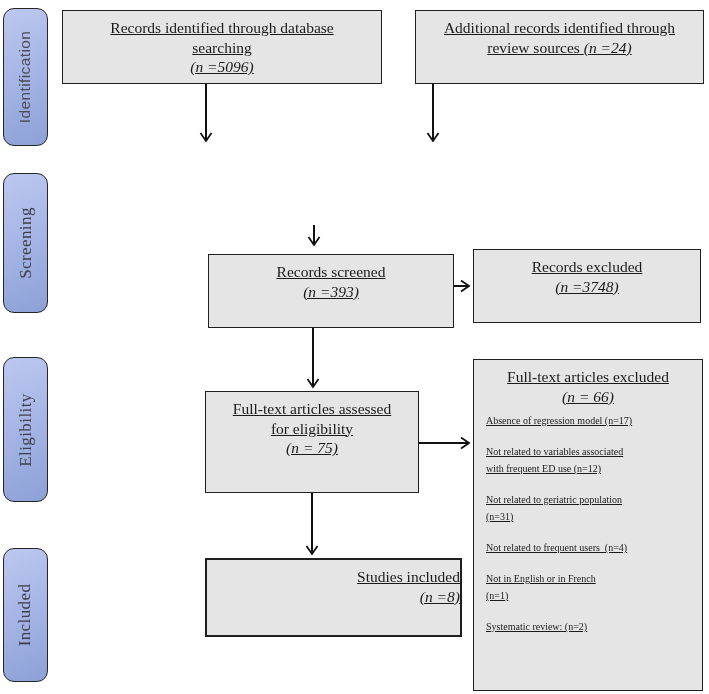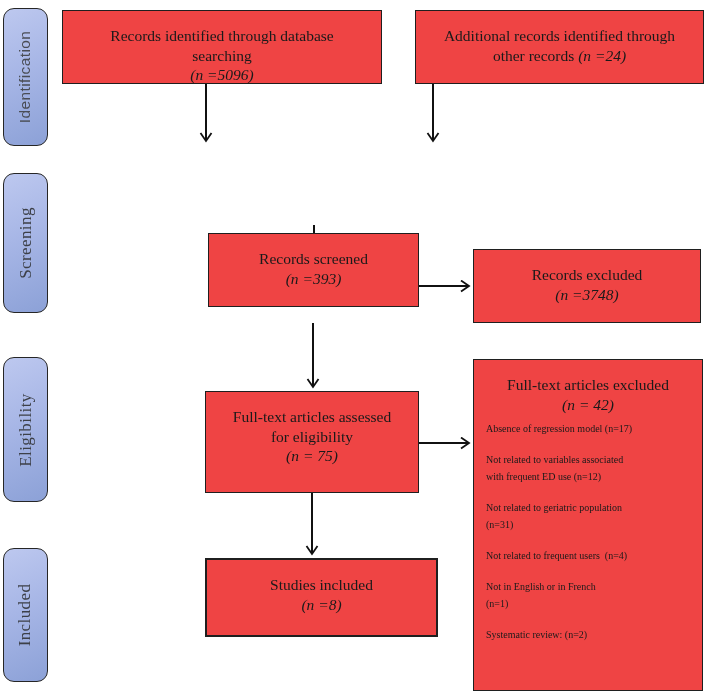--- a/index.html
+++ b/index.html
@@ -19,23 +19,23 @@
   }
   .stage-label{
     transform:rotate(-90deg);white-space:nowrap;
     font-size:17px;color:#3d4048;letter-spacing:.4px;
   }
   .stage.sans .stage-label{
     font-family:"Liberation Sans", sans-serif;font-size:15.5px;color:#4a4d55;
   }
   
   .fbox{
-    position:absolute;box-sizing:border-box;background:#ef4444;
+    position:absolute;box-sizing:border-box;background:#e5e5e5;
     border:1.4px solid #1f1f1f;text-align:center;
-    font-size:15.5px;line-height:19.5px;padding-top:15px;
+    font-size:15.5px;line-height:19.5px;padding-top:7px;text-decoration:underline;
   }
   .fbox.thick{border-width:2.2px;}
   .n{font-style:italic;}
   
   .fbox .reasons{
     text-align:left;padding:6px 6px 0 12px;
     font-size:10px;line-height:17px;
   }
   .reason{white-space:pre-wrap;margin:0 0 14px 0;}
 </style>
@@ -75,54 +75,54 @@
   </div>
 
   <div class="fbox" style="left:62px;top:10px;width:320px;height:74px;">
     <div>Records identified through database</div>
     <div>searching</div>
     <div class="n">(n =5096)</div>
   </div>
 
   <div class="fbox" style="left:415px;top:10px;width:289px;height:74px;">
     <div>Additional records identified through</div>
-    <div><span>other records</span> <span class="n">(n =24)</span></div>
+    <div><span>review sources</span> <span class="n">(n =24)</span></div>
   </div>
 
 
-  <div class="fbox" style="left:208px;top:233px;width:211px;height:74px;">
+  <div class="fbox" style="left:208px;top:254px;width:246px;height:74px;">
     <div>Records screened</div>
     <div class="n">(n =393)</div>
   </div>
 
   <div class="fbox" style="left:473px;top:249px;width:228px;height:74px;">
     <div>Records excluded</div>
     <div class="n">(n =3748)</div>
   </div>
 
   <div class="fbox" style="left:205px;top:391px;width:214px;height:102px;">
     <div>Full-text articles assessed</div>
     <div>for eligibility</div>
     <div class="n">(n = 75)</div>
   </div>
 
   <div class="fbox" style="left:473px;top:343px;width:230px;height:332px;margin-top:16px;">
     <div>Full-text articles excluded</div>
-    <div class="n">(n = 42)</div>
+    <div class="n">(n = 66)</div>
     <div class="reasons">
       <p class="reason">Absence of regression model (n=17)</p>
       <p class="reason">Not related to variables associated
 with frequent ED use (n=12)</p>
       <p class="reason">Not related to geriatric population
 (n=31)</p>
       <p class="reason">Not related to frequent users  (n=4)</p>
       <p class="reason">Not in English or in French
 (n=1)</p>
       <p class="reason">Systematic review: (n=2)</p>
     </div>
   </div>
 
-  <div class="fbox thick" style="left:205px;top:558px;width:233px;height:79px;">
+  <div class="fbox thick" style="left:205px;top:558px;width:257px;height:79px;text-align:right;">
     <div>Studies included</div>
     <div class="n">(n =8)</div>
   </div>
 
 </div>
 
 </body></html>

